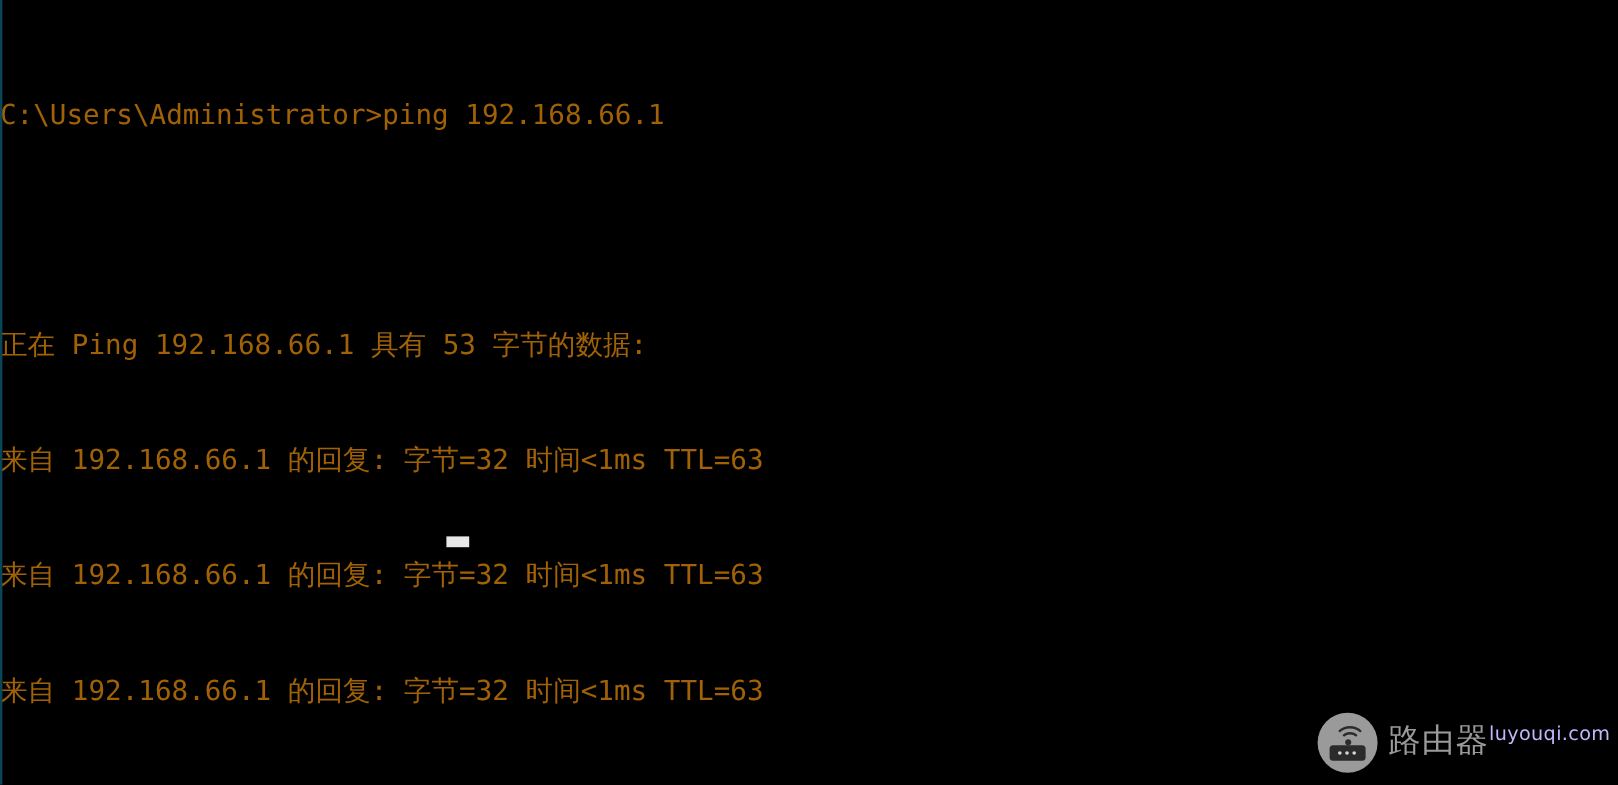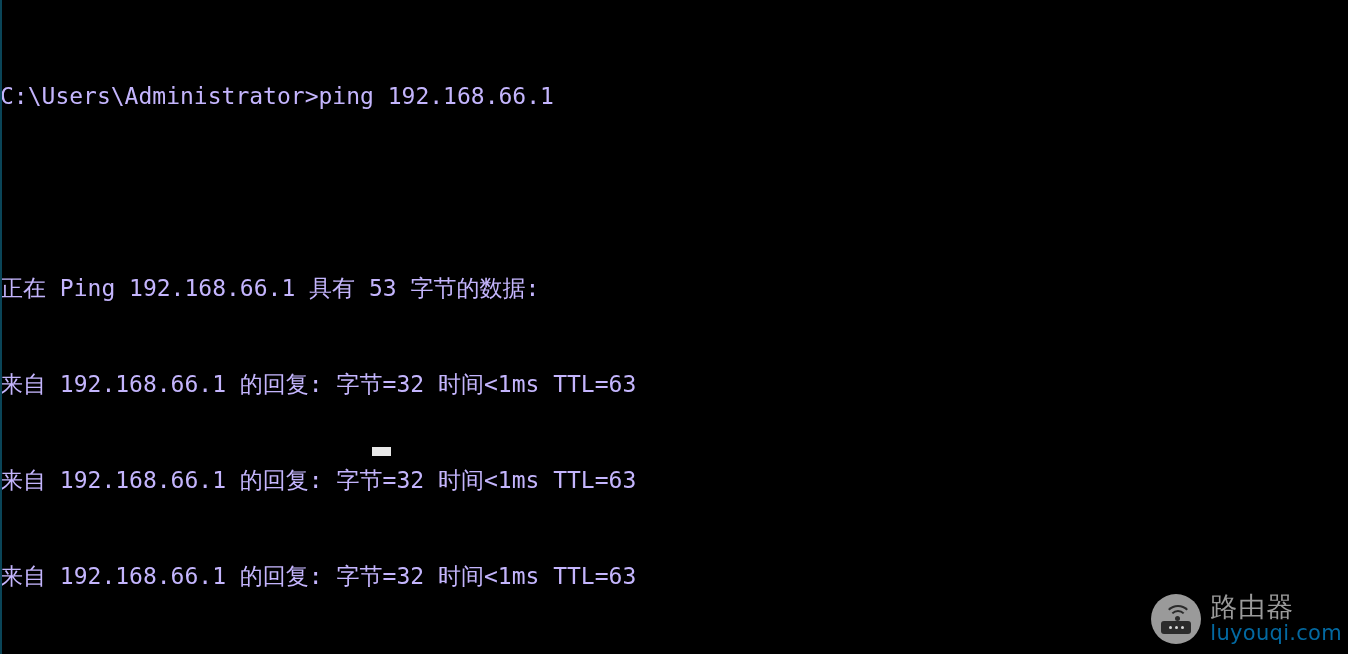--- a/index.html
+++ b/index.html
@@ -63,21 +63,21 @@
     position: absolute;
     left: 0px;
     top: 16px;
     white-space: pre;
   }
 
   .cline {
     height: 32px;
     line-height: 32px;
     white-space: pre;
-    color: #c4b5fd;
+    color: #a16207;
     font-size: 23px;
     font-family: "DejaVu Sans Mono", "Liberation Mono", monospace;
   }
   .cline.blank { color: transparent; }
 
   
   #cursor {
     position: absolute;
     left: 372px;
     top: 447px;
@@ -140,35 +140,35 @@
   }
   #wm-badge .dotcore {
     position: absolute;
     left: 23.5px; top: 22px;
     width: 5px; height: 5px;
     border-radius: 50%;
     background: #2b2b2b;
   }
   #wm-text {
     display: flex;
-    flex-direction: column;
+    flex-direction: row;
     justify-content: center;
     line-height: 1;
   }
   #wm-title {
     font-family: "DejaVu Sans", "Liberation Sans", sans-serif;
     font-size: 27px;
     color: #9a9a9a;
     letter-spacing: 1px;
     margin-bottom: 3px;
   }
   #wm-sub {
     font-family: "DejaVu Sans", "Liberation Sans", sans-serif;
-    font-size: 21px;
-    color: #0369a1;
+    font-size: 16px;
+    color: #c4b5fd;
     letter-spacing: 0.3px;
   }
 </style>
 </head>
 <body>
 
 <div id="left-edge"></div>
 
 <div id="console">
 

